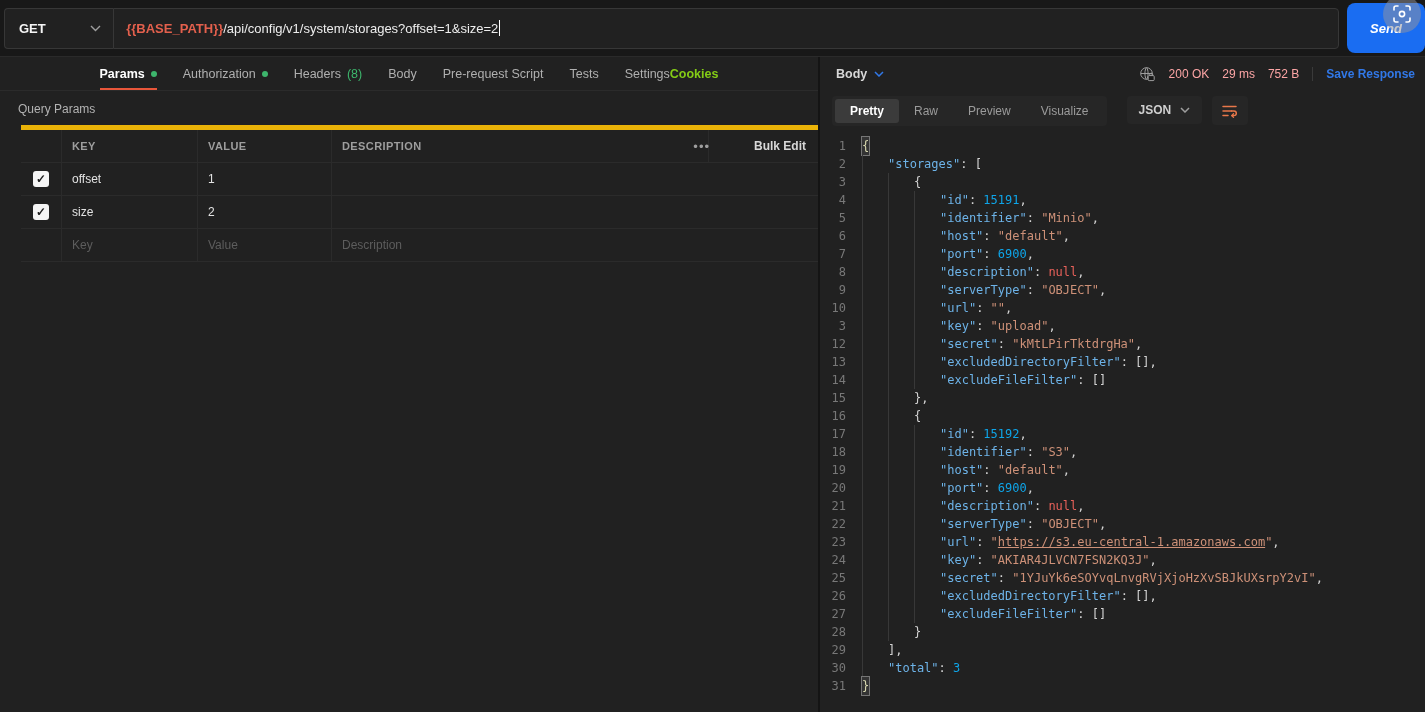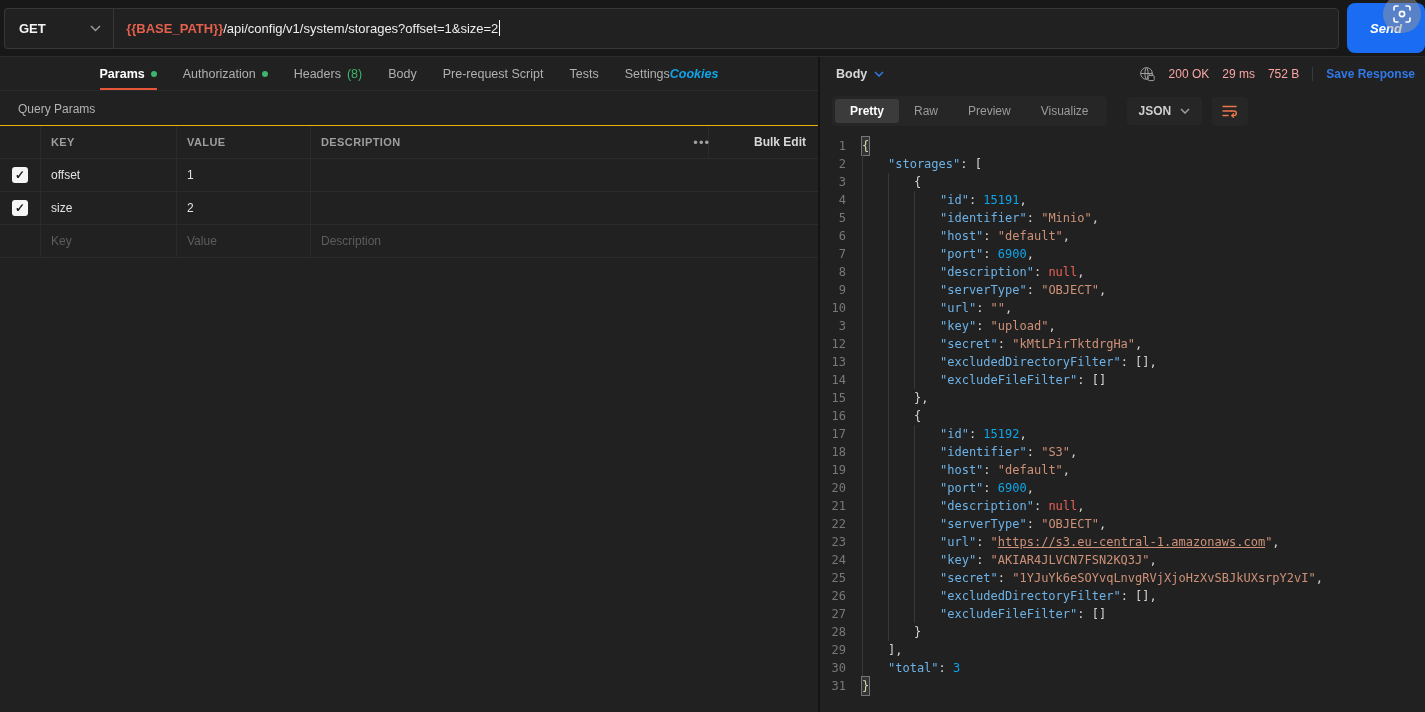--- a/index.html
+++ b/index.html
@@ -52,26 +52,26 @@
   .tabs-row {
     height: 34px; display: flex; align-items: stretch; justify-content: center;
     padding: 0 18px; border-bottom: 1px solid #2b2b2b;
   }
   .tabs { display: flex; gap: 26px; }
   .tab { display: flex; align-items: center; gap: 6px; font-size: 12.5px; color: #b0b0b0; position: relative; cursor: pointer; white-space: nowrap; }
   .tab.active { color: #ffffff; font-weight: bold; }
   .tab.active::after { content: ""; position: absolute; left: 0; right: 0; bottom: 0; height: 2px; background: #e8563a; }
   .dot { width: 6px; height: 6px; border-radius: 50%; background: #3db56c; }
   .count { color: #3db56c; }
-  .cookies-link { align-self: center; color: #0ea5e9; font-size: 12.5px; font-weight: bold; cursor: pointer; font-style: italic; }
+  .cookies-link { align-self: center; color: #84cc16; font-size: 12.5px; font-weight: bold; cursor: pointer; }
 
   .qp-label { color: #b3b3b3; font-size: 12px; padding: 11px 18px 9px; }
 
   
-  .ptable { border-top: 1px solid #eab308; font-size: 12px; }
+  .ptable { border-top: 5px solid #eab308; font-size: 12px; margin-left: 21px; }
   .prow { display: flex; height: 33px; border-bottom: 1px solid #2b2b2b; align-items: stretch; }
   .pc { display: flex; align-items: center; padding: 0 10px; border-left: 1px solid #2b2b2b; }
   .pc-check { width: 40px; flex: none; justify-content: center; border-left: none; padding: 0; }
   .pc-key { width: 136px; flex: none; }
   .pc-val { width: 134px; flex: none; }
   .pc-desc { flex: 1; min-width: 0; }
   .pc-actions { width: 110px; flex: none; justify-content: flex-end; gap: 12px; padding-right: 12px; }
   .hdr { color: #9e9e9e; font-weight: bold; font-size: 11px; letter-spacing: 0.4px; }
   .cellv { color: #e3e3e3; }
   .ph { color: #5d5d5d; }
@@ -84,21 +84,21 @@
   .bulk-edit { color: #d8d8d8; font-weight: bold; font-size: 12px; cursor: pointer; white-space: nowrap; padding-left: 32px; }
 
   
   .resp-header { height: 34px; display: flex; align-items: center; justify-content: space-between; padding: 0 10px 0 16px; }
   .body-dd { display: flex; align-items: center; gap: 7px; font-size: 12.5px; font-weight: bold; color: #d8d8d8; cursor: pointer; }
   .resp-meta { display: flex; align-items: center; gap: 13px; font-size: 12px; white-space: nowrap; }
   .green { color: #fca5a5; }
   .save-resp { color: #3178e8; font-weight: bold; padding-left: 13px; border-left: 1px solid #3a3a3a; cursor: pointer; }
 
   
-  .view-row { display: flex; align-items: center; gap: 10px; padding: 5px 14px 7px 12px; }
+  .view-row { display: flex; align-items: flex-start; gap: 10px; padding: 5px 14px 7px 12px; }
   .seg { background: #262626; border-radius: 4px; display: flex; padding: 3px; }
   .seg-item { padding: 5px 15px; font-size: 12px; color: #9b9b9b; border-radius: 3px; cursor: pointer; }
   .seg-item.active { background: #3b3b3b; color: #ffffff; font-weight: bold; }
   .json-dd { background: #262626; border-radius: 4px; padding: 7px 12px; font-size: 12px; font-weight: bold; color: #cfcfcf; display: flex; align-items: center; gap: 9px; margin-left: 10px; cursor: pointer; }
   .wrap-btn { background: #262626; border-radius: 4px; width: 36px; height: 29px; display: flex; align-items: center; justify-content: center; cursor: pointer; }
 
   
   .code { font-family: "DejaVu Sans Mono", "Liberation Mono", monospace; font-size: 12px; line-height: 18px; padding-top: 4px; }
   .cl { display: flex; height: 18px; white-space: pre; }
   .ln { width: 42px; flex: none; text-align: right; padding-right: 16px; color: #787878; }

